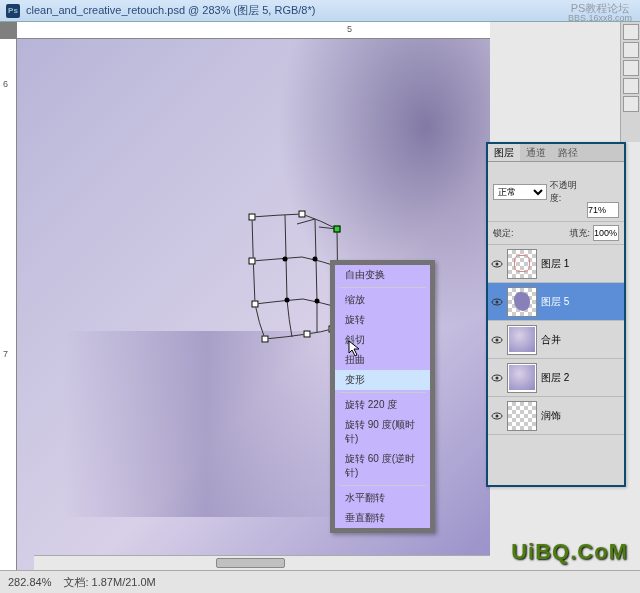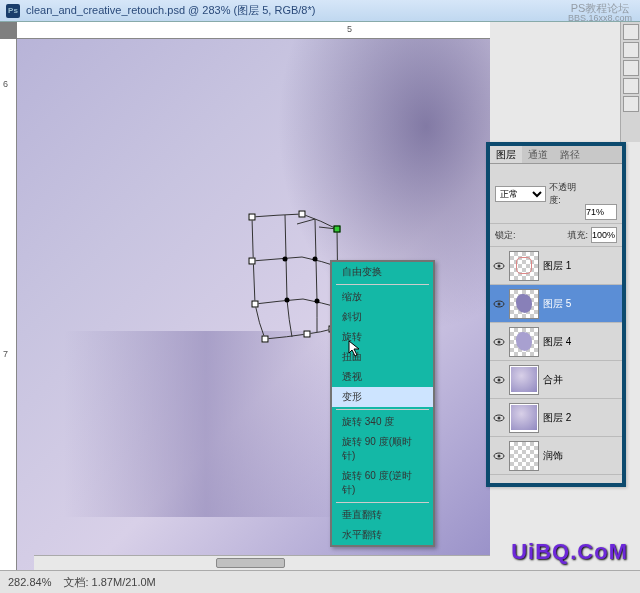--- a/index.html
+++ b/index.html
@@ -14,47 +14,47 @@
 .viewport{position:absolute;left:17px;top:17px;right:0;bottom:0;overflow:hidden}
 .img-base{position:absolute;left:0;top:0;width:100%;height:100%;background:linear-gradient(135deg,#b8b4d8 0%,#c8c4e0 30%,#d8d0e8 60%,#9890c8 100%)}
 .img-shadow{position:absolute;right:0;top:0;width:45%;height:55%;background:radial-gradient(ellipse at 70% 30%,rgba(50,40,100,0.5),transparent 70%)}
 .img-fold{position:absolute;left:10%;bottom:10%;width:60%;height:35%;background:linear-gradient(90deg,transparent,rgba(140,130,180,0.6),transparent)}
 .transform-box{position:absolute;left:230px;top:170px;width:105px;height:140px}
 .warp-grid{position:absolute;inset:0}
 .warp-grid line{stroke:#333;stroke-width:1}
 .warp-handle{position:absolute;width:7px;height:7px;background:#fff;border:1px solid #000;transform:translate(-50%,-50%)}
 .warp-active{background:#3c3}
 .warp-dot{position:absolute;width:5px;height:5px;background:#000;border-radius:50%;transform:translate(-50%,-50%)}
-.context-menu{position:absolute;left:330px;top:260px;width:105px;background:#14b8a6;border:2px solid #737373;box-shadow:2px 2px 4px rgba(0,0,0,0.3);z-index:50}
+.context-menu{position:absolute;left:330px;top:260px;width:105px;background:#c4b5fd;border:5px solid #737373;box-shadow:2px 2px 4px rgba(0,0,0,0.3);z-index:50}
 .menu-item{padding:3px 10px;color:#333;font-size:10px;cursor:default}
 .menu-item.sel{background:#cde4ff}
 .menu-sep{height:1px;background:#ccc;margin:2px 4px}
 .cursor{position:absolute;left:348px;top:340px;z-index:55;pointer-events:none}
 .right-strip{position:absolute;right:0;top:22px;width:20px;height:120px;background:#d4d4d4;border-left:1px solid #aaa}
 .right-strip div{width:16px;height:16px;margin:2px;background:#e8e8e8;border:1px solid #999}
-.layers-panel{position:absolute;right:14px;top:142px;width:140px;height:345px;background:#d8d8d8;border:4px solid #0c4a6e;box-shadow:1px 1px 3px rgba(0,0,0,0.2)}
+.layers-panel{position:absolute;right:14px;top:142px;width:140px;height:345px;background:#d8d8d8;border:2px solid #0c4a6e;box-shadow:1px 1px 3px rgba(0,0,0,0.2)}
 .panel-tabs{display:flex;background:#c8c8c8;border-bottom:1px solid #999;height:18px}
 .ptab{padding:2px 6px;font-size:10px;color:#555}
 .ptab.active{background:#d8d8d8;color:#000}
 .panel-opts{display:flex;align-items:center;padding:3px 5px;gap:3px;border-bottom:1px solid #bbb;background:#d8d8d8}
 .panel-opts select,.panel-opts input{font-size:9px;height:16px;border:1px solid #999;background:#fff}
 .panel-opts .lbl{font-size:9px;color:#333}
 .layer-list{overflow-y:auto;height:280px}
 .layer-row{display:flex;align-items:center;height:38px;border-bottom:1px solid #bbb;padding:2px 3px;gap:4px}
 .layer-row.sel{background:#5b8ed6;color:#fff}
 .eye{width:12px;height:12px;flex-shrink:0}
 .eye svg{width:12px;height:12px}
 .thumb{width:30px;height:30px;background:#fff;border:1px solid #888;flex-shrink:0;position:relative;overflow:hidden}
 .thumb.checker{background:repeating-conic-gradient(#ccc 0 25%,#fff 0 50%) 0 0/8px 8px}
 .thumb .blob{position:absolute;inset:15% 20%;background:#8880b8;border-radius:40% 50% 45% 55%}
 .thumb .face{position:absolute;inset:5%;background:radial-gradient(circle at 40% 35%,#d8d0e8,#9088c0)}
 .lname{font-size:10px;white-space:nowrap}
 .statusbar{position:absolute;left:0;bottom:0;width:640px;height:23px;background:#e4e4e4;border-top:1px solid #aaa;display:flex;align-items:center;padding:0 8px;gap:12px;font-size:10px;color:#444}
 .watermark-tr{position:absolute;right:8px;top:2px;color:rgba(100,100,100,0.55);font-size:11px;text-align:center;line-height:1.1;z-index:90}
-.watermark-br{position:absolute;right:12px;bottom:28px;color:#6d28d9;font-size:22px;font-weight:bold;text-shadow:1px 1px 2px #000;z-index:90;letter-spacing:1px}
+.watermark-br{position:absolute;right:12px;bottom:28px;color:#4d7c0f;font-size:22px;font-weight:bold;text-shadow:1px 1px 2px #000;z-index:90;letter-spacing:1px}
 .scrollbar-h{position:absolute;left:17px;bottom:0;right:0;height:15px;background:#e8e8e8;border-top:1px solid #aaa}
 .scroll-thumb{position:absolute;left:40%;width:15%;top:2px;bottom:2px;background:#c0c0c0;border:1px solid #888;border-radius:2px}
 </style>
 </head>
 <body>
 
 <div class="titlebar">
   <span class="ps-icon">Ps</span>
   <span class="title">
     <span>clean_and_creative_retouch.psd</span>
@@ -113,32 +113,31 @@
     <div class="scrollbar-h">
       <div class="scroll-thumb"></div>
     </div>
   </div>
 </div>
 
 <div class="context-menu">
   <div class="menu-item">自由变换</div>
   <div class="menu-sep"></div>
   <div class="menu-item">缩放</div>
+  <div class="menu-item">旋转</div>
   <div class="menu-item">斜切</div>
-  <div class="menu-item">旋转</div>
   <div class="menu-item">扭曲</div>
-  <div class="menu-item">透视</div>
   <div class="menu-item sel">变形</div>
   <div class="menu-sep"></div>
-  <div class="menu-item">旋转 340 度</div>
+  <div class="menu-item">旋转 220 度</div>
   <div class="menu-item">旋转 90 度(顺时针)</div>
   <div class="menu-item">旋转 60 度(逆时针)</div>
   <div class="menu-sep"></div>
+  <div class="menu-item">水平翻转</div>
   <div class="menu-item">垂直翻转</div>
-  <div class="menu-item">水平翻转</div>
 </div>
 
 <svg class="cursor" width="14" height="18">
   <path d="M1,1 L1,13 L4,10 L7,16 L9,15 L6,9 L11,9 Z" fill="#fff" stroke="#000" stroke-width="1"></path>
 </svg>
 
 <div class="right-strip">
   <div></div>
   <div></div>
   <div></div>
@@ -176,30 +175,20 @@
     </div>
     <div class="layer-row sel">
       <span class="eye"><svg viewBox="0 0 12 12">
             <ellipse cx="6" cy="6" rx="5" ry="3" fill="none" stroke="#333"></ellipse>
             <circle cx="6" cy="6" r="1.5" fill="#333"></circle>
           </svg></span>
       <div class="thumb checker">
           <div class="blob"></div>
         </div>
       <span class="lname">图层 5</span>
-    </div>
-    <div class="layer-row">
-      <span class="eye"><svg viewBox="0 0 12 12">
-            <ellipse cx="6" cy="6" rx="5" ry="3" fill="none" stroke="#333"></ellipse>
-            <circle cx="6" cy="6" r="1.5" fill="#333"></circle>
-          </svg></span>
-      <div class="thumb checker">
-          <div class="blob" style="background:#a8a0d0"></div>
-        </div>
-      <span class="lname">图层 4</span>
     </div>
     <div class="layer-row">
       <span class="eye"><svg viewBox="0 0 12 12">
             <ellipse cx="6" cy="6" rx="5" ry="3" fill="none" stroke="#333"></ellipse>
             <circle cx="6" cy="6" r="1.5" fill="#333"></circle>
           </svg></span>
       <div class="thumb">
           <div class="face"></div>
         </div>
       <span class="lname">合并</span>

